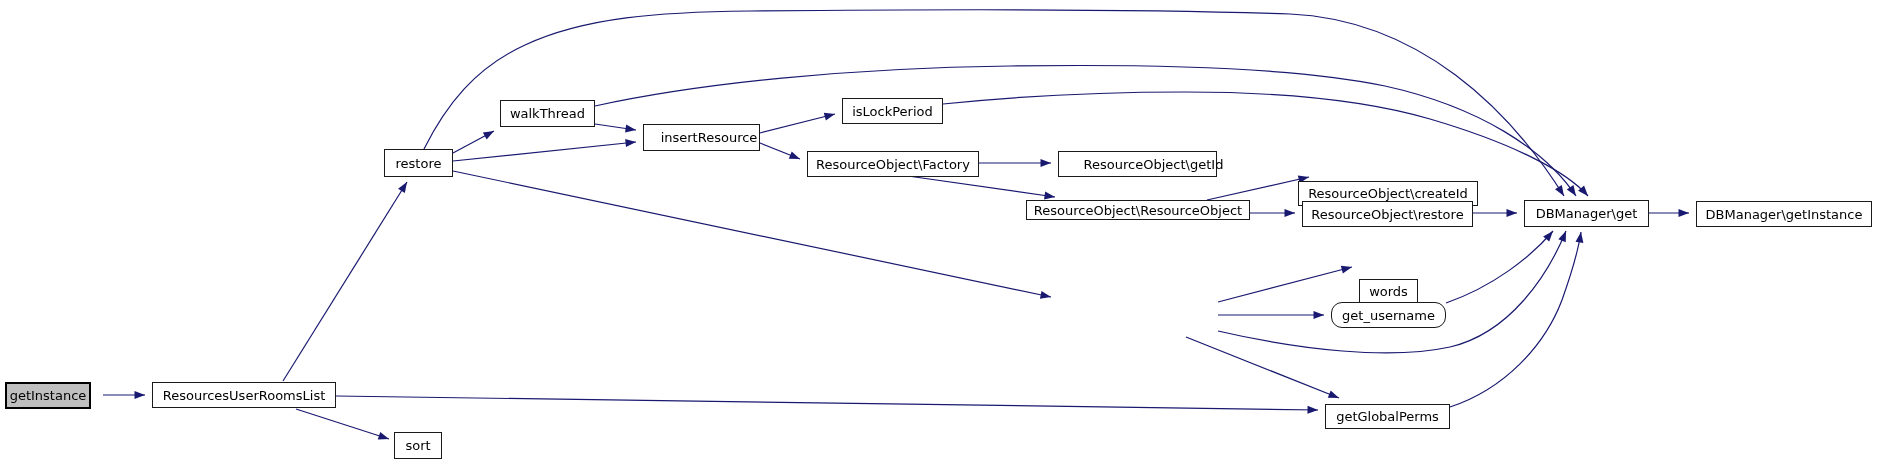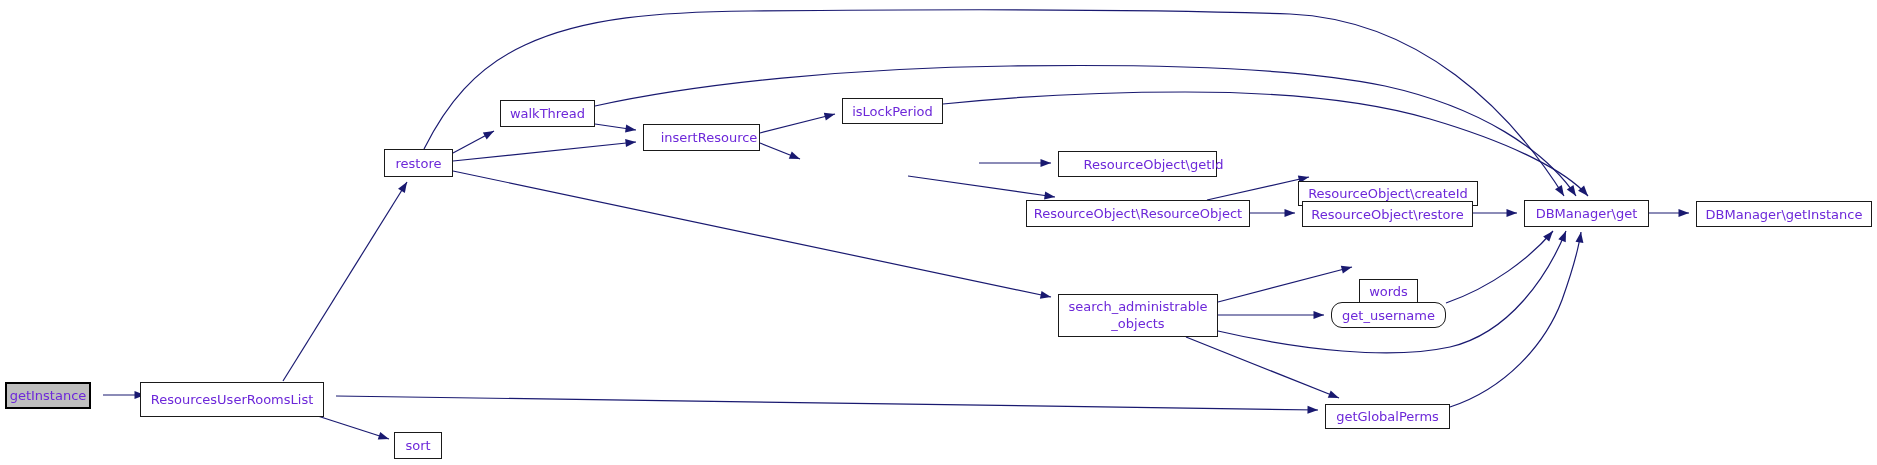--- a/index.html
+++ b/index.html
@@ -10,40 +10,40 @@
     font-family:"DejaVu Sans","Liberation Sans",sans-serif;
     overflow:hidden;
   }
   svg.edges{position:absolute;left:0;top:0;width:1877px;height:465px;}
   .edge{fill:none;stroke:#191970;stroke-width:1.2;}
   .node{
     position:absolute;
     box-sizing:border-box;
     background:#ffffff;
     border:1px solid #1a1a1a;
-    color:#6d28d9;
+    color:#000000;
     font-size:13px;
     display:flex;align-items:center;justify-content:center;
     text-align:center;
     white-space:nowrap;
     cursor:pointer;
   }
   .node.highlight{background:#bfbfbf;border:2px solid #000000;}
   .node.multiline{white-space:pre-line;line-height:1.25;}
   
   .n-getinstance      {left:5px;    top:382px; width:86px;  height:27px;}
-  .n-rurl             {left:140px;  top:382px; width:184px; height:35px;}
+  .n-rurl             {left:152px;  top:382px; width:184px; height:26px;}
   .n-sort             {left:394px;  top:432px; width:48px;  height:27px;}
   .n-restore          {left:384px;  top:149px; width:69px;  height:28px;}
   .n-walkthread       {left:500px;  top:100px; width:95px;  height:27px;}
   .n-insertresource   {left:643px;  top:124px; width:117px; height:27px;padding-left:15px;}
   .n-islockperiod     {left:842px;  top:98px;  width:101px; height:26px;}
   .n-ro-factory       {left:807px;  top:151px; width:172px; height:26px;}
   .n-ro-getid         {left:1058px; top:151px; width:159px; height:26px;padding-left:32px;}
-  .n-ro-ro            {left:1026px; top:200px; width:224px; height:27px;}
+  .n-ro-ro            {left:1026px; top:200px; width:224px; height:20px;}
   .n-ro-createid      {left:1298px; top:151px; width:180px; height:25px;margin-top:30px;}
   .n-ro-restore       {left:1302px; top:201px; width:171px; height:26px;}
   .n-dbm-get          {left:1524px; top:200px; width:125px; height:27px;}
   .n-dbm-getinstance  {left:1696px; top:201px; width:176px; height:26px;}
   .n-search           {left:1058px; top:294px; width:160px; height:43px;}
   .n-words            {left:1359px; top:262px; width:59px;  height:25px;margin-top:17px;}
   .n-get-username     {left:1331px; top:302px; width:115px; height:26px;border-radius:11px;}
   .n-getglobalperms   {left:1325px; top:404px; width:125px; height:25px;}
 </style>
 </head>
@@ -84,25 +84,24 @@
     <path class="edge" marker-end="url(#arrow)" d="M 1450 407 C 1505 389 1545 345 1562 300 C 1572 272 1578 252 1581 232"></path>
   </svg>
 
   <div class="node highlight n-getinstance">getInstance</div>
   <div class="node n-rurl">ResourcesUserRoomsList</div>
   <div class="node n-sort">sort</div>
   <div class="node n-restore">restore</div>
   <div class="node n-walkthread">walkThread</div>
   <div class="node n-insertresource">insertResource</div>
   <div class="node n-islockperiod">isLockPeriod</div>
+  <div class="node n-ro-factory">ResourceObject\Factory</div>
   <div class="node n-ro-getid">ResourceObject\getId</div>
   <div class="node n-ro-ro">ResourceObject\ResourceObject</div>
   <div class="node n-ro-createid">ResourceObject\createId</div>
   <div class="node n-ro-restore">ResourceObject\restore</div>
   <div class="node n-dbm-get">DBManager\get</div>
   <div class="node n-dbm-getinstance">DBManager\getInstance</div>
-  <div class="node multiline n-search">search_administrable
-_objects</div>
   <div class="node n-words">words</div>
   <div class="node n-get-username">get_username</div>
   <div class="node n-getglobalperms">getGlobalPerms</div>
 
 </div>
 
 </body></html>

